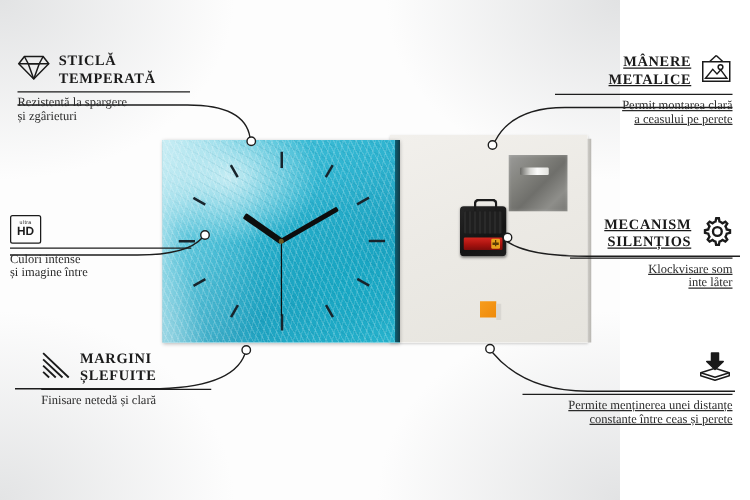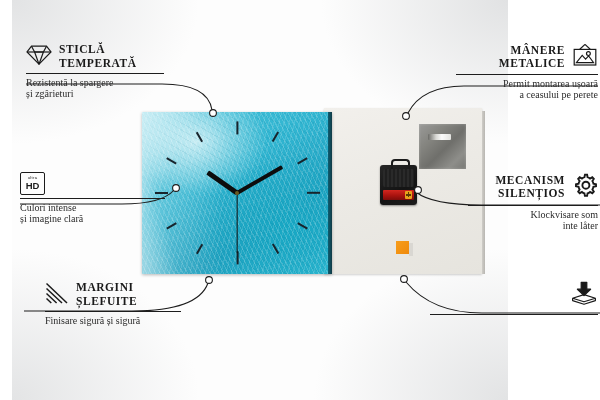--- a/index.html
+++ b/index.html
@@ -3,21 +3,21 @@
 <meta charset="utf-8">
 <style>
   html,body{margin:0;padding:0;}
   body{
     width:600px;height:400px;overflow:hidden;
     font-family:"Liberation Serif", serif;
     background:#ffffff;
     position:relative;
   }
   #stage{
-    position:absolute;left:12px;top:0;width:496px;height:400px;
+    position:absolute;left:0;top:0;width:496px;height:400px;
     background:
       radial-gradient(ellipse 260px 200px at 0% 0%, #e2e3e4 0%, rgba(226,227,228,0) 72%),
       radial-gradient(ellipse 260px 200px at 100% 0%, #e1e2e3 0%, rgba(225,226,227,0) 72%),
       radial-gradient(ellipse 260px 210px at 0% 100%, #e3e4e5 0%, rgba(227,228,229,0) 72%),
       radial-gradient(ellipse 270px 210px at 100% 100%, #e2e3e4 0%, rgba(226,227,228,0) 72%),
       #fdfdfd;
   }
 
   
   #product{position:absolute;left:130px;top:108px;width:340px;height:170px;}
@@ -127,21 +127,21 @@
     font-weight:bold;font-size:11.5px;letter-spacing:.55px;color:#1a1a1a;
     line-height:13.5px;text-transform:uppercase;white-space:pre-line;
   }
   .f-rule{height:1px;background:#1d1d1d;margin:3px 0 4px;}
   .f-sub{
     font-size:10px;line-height:10.6px;color:#2b2b2b;white-space:pre-line;
   }
   .left .f-head{justify-content:flex-start;}
   .left .f-title,.left .f-sub{text-align:left;}
   .right .f-head{justify-content:flex-end;}
-  .right .f-title,.right .f-sub{text-align:right;}
+  .right .f-title,.right .f-sub{text-align:right;text-decoration:underline;}
 
   .ico{flex:0 0 auto;display:block;}
 
   
   #wires{position:absolute;left:0;top:0;width:600px;height:400px;pointer-events:none;}
 
   .hd-badge{
     width:23px;height:21px;border:1.3px solid #1b1b1b;border-radius:2px;
     display:flex;flex-direction:column;align-items:center;justify-content:center;
     font-family:"Liberation Sans",sans-serif;line-height:1;
@@ -241,60 +241,60 @@
 
   <div class="feature left" style="left:8px;top:172px;width:145px;">
     <div class="f-head">
       <span class="ico hd-badge">
         <span class="u">ultra</span>
         <span class="h">HD</span>
       </span>
     </div>
     <div class="f-rule"></div>
     <div class="f-sub">Culori intense
-și imagine clară</div>
+și imagine între</div>
   </div>
 
   <div class="feature left" style="left:12px;top:281px;width:136px;margin-left:21px;">
     <div class="f-head">
       <span class="ico">
         <svg width="24" height="22" viewBox="0 0 24 22">
           <g stroke="#1a1a1a" stroke-width="1.5">
             <path d="M1.5,1.5 L22,21"></path>
             <path d="M1.5,6.5 L17,21"></path>
             <path d="M1.5,11.5 L11.6,21"></path>
             <path d="M1.5,16.5 L6.3,21"></path>
           </g>
         </svg>
       </span>
       <span class="f-title">MARGINI
 ȘLEFUITE</span>
     </div>
     <div class="f-rule"></div>
-    <div class="f-sub">Finisare sigură și sigură</div>
+    <div class="f-sub">Finisare netedă și clară</div>
   </div>
 
   <div class="feature right" style="left:444px;top:43px;width:142px;">
     <div class="f-head">
       <span class="f-title">MÂNERE
 METALICE</span>
       <span class="ico">
         <svg width="26" height="24" viewBox="0 0 26 24">
           <g fill="none" stroke="#1a1a1a" stroke-width="1.2">
             <path d="M13,1.4 L18.2,6.2"></path>
             <path d="M13,1.4 L7.8,6.2"></path>
             <rect x="2.2" y="6.4" width="21.6" height="15.6"></rect>
             <path d="M4.4,19.6 L10.2,12.4 L13.6,16.2 L16.6,12.8 L21.6,19.6 Z" stroke-width="1.1"></path>
             <circle cx="16.4" cy="10.6" r="1.9"></circle>
           </g>
         </svg>
       </span>
     </div>
     <div class="f-rule"></div>
-    <div class="f-sub">Permit montarea ușoară
+    <div class="f-sub">Permit montarea clară
 a ceasului pe perete</div>
   </div>
 
   <div class="feature right" style="left:456px;top:172px;width:130px;">
     <div class="f-head">
       <span class="f-title">MECANISM
 SILENȚIOS</span>
       <span class="ico">
         <svg width="26" height="26" viewBox="0 0 26 26">
           <g fill="none" stroke="#1a1a1a" stroke-width="1.9">
@@ -322,15 +322,17 @@
         <svg width="28" height="26" viewBox="0 0 28 26">
           <g fill="none" stroke="#1a1a1a" stroke-width="1.2" stroke-linejoin="round">
             <path d="M11.2,1.3 H16.8 V8.2 H20.6 L14,14.6 L7.4,8.2 H11.2 Z" fill="#1a1a1a"></path>
             <path d="M14,13.6 L25.4,17.2 L14,20.8 L2.6,17.2 Z"></path>
             <path d="M2.6,17.2 V19.6 L14,23.2 L25.4,19.6 V17.2"></path>
           </g>
         </svg>
       </span>
     </div>
     <div class="f-rule"></div>
+    <div class="f-sub">Permite menținerea unei distanțe
+constante între ceas și perete</div>
   </div>
 
 </div>
 
 </body></html>

